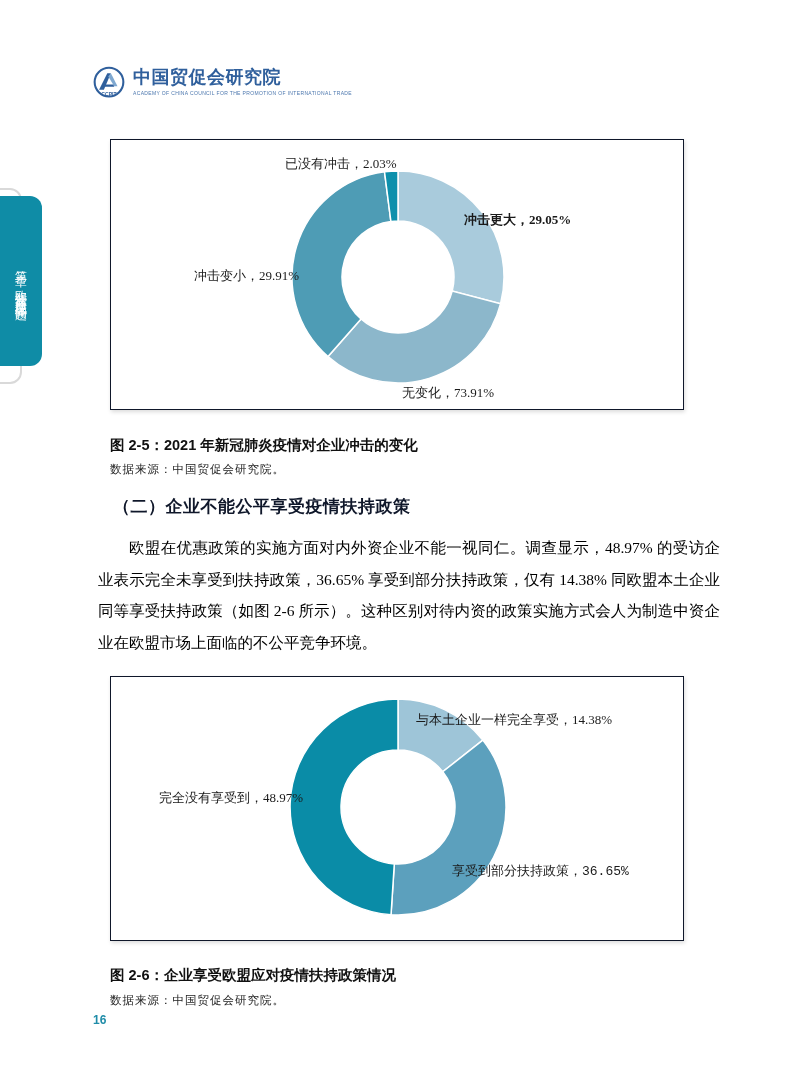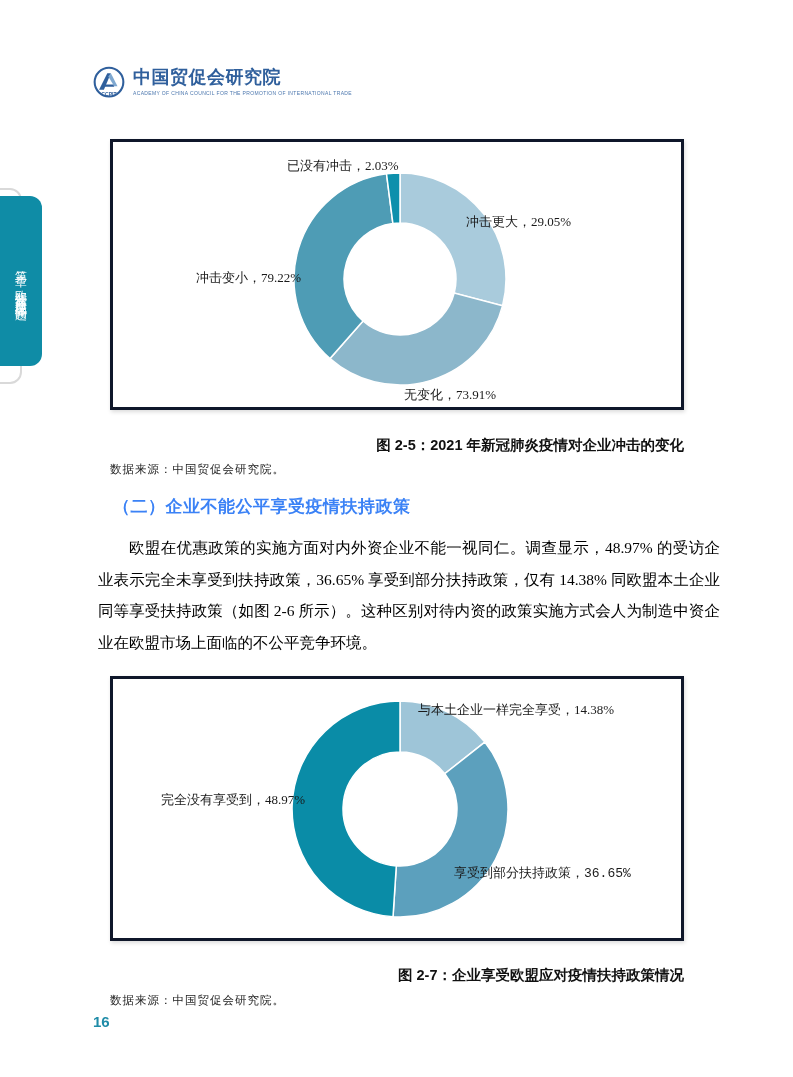--- a/index.html
+++ b/index.html
@@ -34,62 +34,62 @@
     writing-mode:vertical-rl; text-orientation:upright;
     color:#ffffff; font-family:"Liberation Sans","DejaVu Sans",sans-serif;
     font-size:12px; letter-spacing:2px; line-height:42px;
     display:flex; justify-content:center; padding:12px 0;
   }
   .chapter-tab .gap { display:inline-block; height:14px; }
 
   
   .chart-panel {
     position:absolute; left:110px; width:574px; background:#ffffff;
-    border:3px solid #0f172a; box-shadow:1px 2px 4px rgba(0,0,0,0.14);
+    border:1px solid #0f172a; box-shadow:1px 2px 4px rgba(0,0,0,0.14);
   }
   #panel1 { top:131px; height:271px; }
   #panel2 { top:668px; height:265px; }
   .chart-panel svg { position:absolute; left:0; top:0; }
   .slice-label {
     position:absolute; white-space:nowrap; font-size:13px; color:#1a1a1a;
     font-family:"Liberation Serif","DejaVu Serif",serif;
   }
 
   
   .fig-caption {
-    position:absolute; left:110px; width:574px; text-align:right;
+    position:absolute; left:110px; width:574px; text-align:left;
     font-family:"Liberation Sans","DejaVu Sans",sans-serif;
     font-weight:600; font-size:14.5px; color:#111111;
   }
   #caption1 { top:428px; }
   #caption2 { top:958px; }
   .fig-source {
     position:absolute; left:110px; width:574px; text-align:left;
     font-size:11.5px; color:#222222; letter-spacing:1px;
   }
   #source1 { top:454px; }
   #source2 { top:985px; }
 
   
   .section-heading {
     position:absolute; left:113px; top:487px;
     font-family:Liberation Sans, sans-serif;
-    font-weight:bold; font-size:17px; color:#3b82f6; letter-spacing:0.5px;
+    font-weight:bold; font-size:17px; color:#0f172a; letter-spacing:0.5px;
   }
   .body-paragraph {
     position:absolute; left:98px; top:524px; width:622px;
     font-size:15.5px; line-height:31.5px; text-align:justify; text-indent:2em;
     color:#000000;
   }
 
   
   .page-number {
     position:absolute; left:93px; top:1005px;
     font-family:"Liberation Sans","DejaVu Sans",sans-serif;
-    font-weight:bold; font-size:15px; color:#1F8CA8;
+    font-weight:bold; font-size:12px; color:#1F8CA8;
   }
 </style>
 </head>
 <body>
 
 <div class="page">
 
   <div class="logo">
     <svg class="logo-emblem" viewBox="0 0 36 38">
       <circle cx="18" cy="17" r="15.2" fill="none" stroke="#2F5F9C" stroke-width="2.2"></circle>
@@ -112,38 +112,38 @@
   </div>
 
   <div class="chart-panel" id="panel1">
     <svg width="574" height="271">
         <path d="M287.00 31.00 A106 106 0 0 1 389.59 163.68 L341.20 151.10 A56 56 0 0 0 287.00 81.00 Z" fill="#A9CBDC" stroke="#ffffff" stroke-width="1.5"></path>
         <path d="M389.59 163.68 A106 106 0 0 1 217.00 216.60 L250.02 179.05 A56 56 0 0 0 341.20 151.10 Z" fill="#8CB7CB" stroke="#ffffff" stroke-width="1.5"></path>
         <path d="M217.00 216.60 A106 106 0 0 1 273.52 31.86 L279.88 81.45 A56 56 0 0 0 250.02 179.05 Z" fill="#4E9CB5" stroke="#ffffff" stroke-width="1.5"></path>
         <path d="M273.52 31.86 A106 106 0 0 1 287.00 31.00 L287.00 81.00 A56 56 0 0 0 279.88 81.45 Z" fill="#0D90AC" stroke="#ffffff" stroke-width="1.5"></path>
       </svg>
     <div class="slice-label" style="left:174px; top:15px;">已没有冲击，2.03%</div>
-    <div class="slice-label" style="left:353px; top:71px;">冲击更大，29.05%</div>
-    <div class="slice-label" style="left:83px;  top:127px;">冲击变小，79.22%</div>
+    <div class="slice-label" style="left:353px; top:71px;font-weight:bold;">冲击更大，29.05%</div>
+    <div class="slice-label" style="left:83px;  top:127px;">冲击变小，29.91%</div>
     <div class="slice-label" style="left:291px; top:244px;">无变化，73.91%</div>
   </div>
   <div class="fig-caption" id="caption1">图 2-5：2021 年新冠肺炎疫情对企业冲击的变化</div>
   <div class="fig-source" id="source1">数据来源：中国贸促会研究院。</div>
 
   <div class="section-heading">（二）企业不能公平享受疫情扶持政策</div>
   <div class="body-paragraph">欧盟在优惠政策的实施方面对内外资企业不能一视同仁。调查显示，48.97% 的受访企业表示完全未享受到扶持政策，36.65% 享受到部分扶持政策，仅有 14.38% 同欧盟本土企业同等享受扶持政策（如图 2-6 所示）。这种区别对待内资的政策实施方式会人为制造中资企业在欧盟市场上面临的不公平竞争环境。</div>
 
   <div class="chart-panel" id="panel2">
     <svg width="574" height="265">
         <path d="M287.00 22.00 A108 108 0 0 1 371.84 63.16 L331.77 94.73 A57 57 0 0 0 287.00 73.00 Z" fill="#9EC5D8" stroke="#ffffff" stroke-width="1.5"></path>
         <path d="M371.84 63.16 A108 108 0 0 1 280.02 237.77 L283.31 186.88 A57 57 0 0 0 331.77 94.73 Z" fill="#5CA0BD" stroke="#ffffff" stroke-width="1.5"></path>
         <path d="M280.02 237.77 A108 108 0 0 1 287.00 22.00 L287.00 73.00 A57 57 0 0 0 283.31 186.88 Z" fill="#0A8CA7" stroke="#ffffff" stroke-width="1.5"></path>
       </svg>
-    <div class="slice-label" style="left:305px; top:22px;text-align:right;">与本土企业一样完全享受，14.38%</div>
+    <div class="slice-label" style="left:305px; top:34px;text-align:right;">与本土企业一样完全享受，14.38%</div>
     <div class="slice-label" style="left:48px;  top:112px;">完全没有享受到，48.97%</div>
     <div class="slice-label" style="left:341px; top:185px;font-family:Liberation Mono, monospace;">享受到部分扶持政策，36.65%</div>
   </div>
-  <div class="fig-caption" id="caption2">图 2-7：企业享受欧盟应对疫情扶持政策情况</div>
+  <div class="fig-caption" id="caption2">图 2-6：企业享受欧盟应对疫情扶持政策情况</div>
   <div class="fig-source" id="source2">数据来源：中国贸促会研究院。</div>
 
   <div class="page-number">16</div>
 
 </div>
 
 </body></html>

